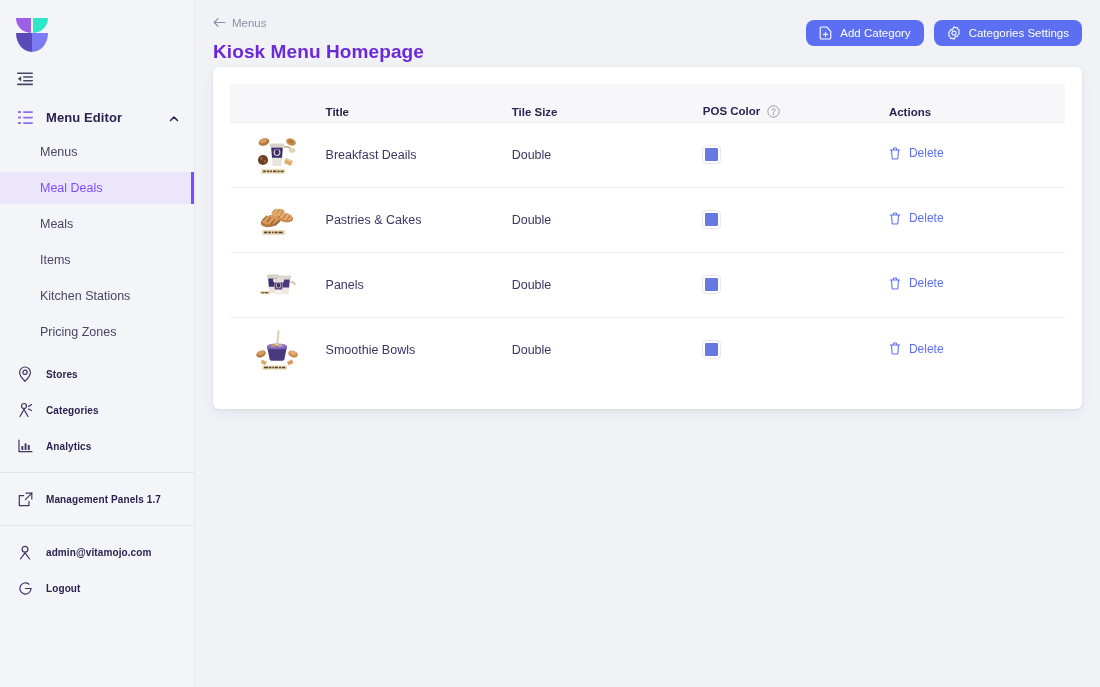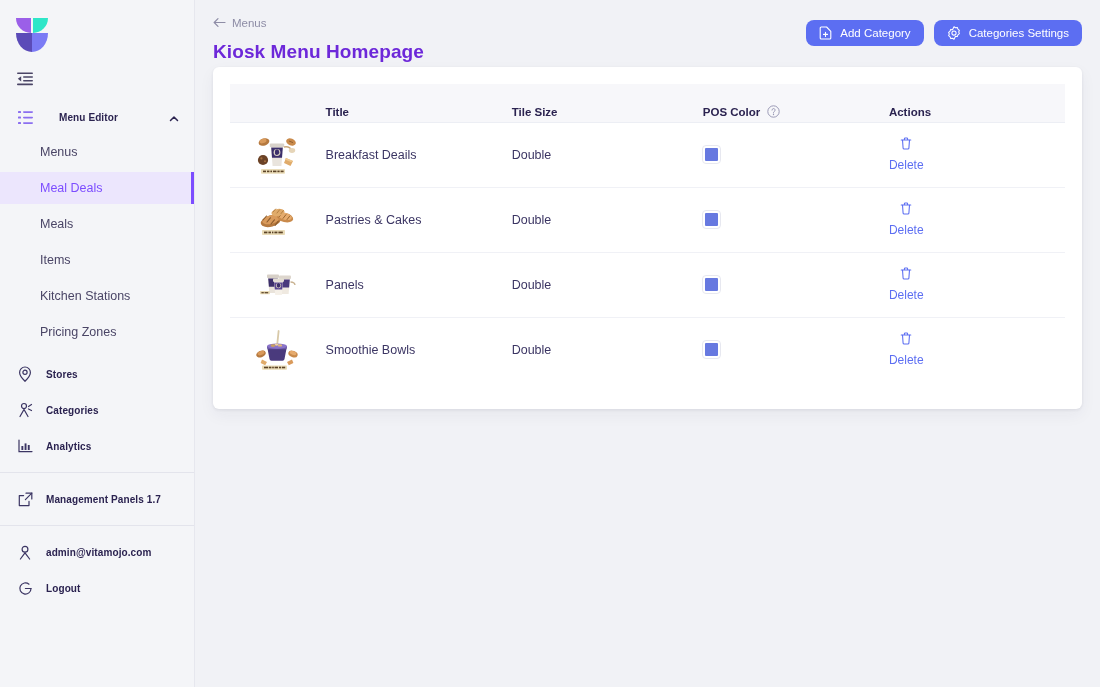--- a/index.html
+++ b/index.html
@@ -31,22 +31,22 @@
 
   .nav { margin-top: 12px; }
 
   .nav-group-head {
     display: flex; align-items: center;
     height: 30px; padding: 0 14px 0 16px;
     cursor: pointer;
   }
   .nav-ico { width: 18px; min-width: 18px; height: 18px; display:flex; align-items:center; justify-content:center; }
   .nav-group-head .label {
-    font-size: 10px; font-weight: 700; color: #2b2350;
-    margin-left: 25px; flex: 1;
+    font-size: 13px; font-weight: 700; color: #2b2350;
+    margin-left: 12px; flex: 1;
     letter-spacing: .1px;
   }
   .chev { width: 12px; height: 12px; }
 
   .subitem {
     display: flex; align-items: center;
     height: 32px; padding-left: 40px;
     font-size: 12.5px; color: #4a4566;
     cursor: pointer; position: relative;
     margin-top: 4px;
@@ -121,21 +121,21 @@
     height: 38px;
     padding: 0;
     vertical-align: middle;
     border-bottom: 1px solid #eceef4;
   }
   th.c-thumb { width: 95px; }
   th.c-title { width: 185px; }
   th.c-size  { width: 190px; }
   th.c-color { width: 185px; }
   th.c-act   { width: 175px; }
-  .th-inner { display: flex; align-items: flex-end; gap: 7px; margin-top: 18px; }
+  .th-inner { display: flex; align-items: flex-start; gap: 7px; margin-top: 18px; }
 
   .table tbody td {
     height: 65px; padding: 0;
     border-bottom: 1px solid #f0f1f6;
     vertical-align: middle;
     font-size: 12.5px; color: #3b3563;
   }
   .table tbody tr:last-child td { border-bottom: none; }
 
   .thumb {
@@ -151,21 +151,20 @@
     outline: 1px solid #e7e8f0;
     background: #6779e0;
     cursor: pointer;
   }
   .delete-btn {
     display: inline-flex; align-items: center; gap: 8px;
     color: #5c6ef2; font-size: 12px; cursor: pointer;
     background: none; border: none;
     font-family: "Liberation Sans", sans-serif;
     padding: 0;
-    flex-direction: column;
   }
 </style>
 </head>
 <body>
 
 <div class="app">
 
   <aside class="sidebar">
 
     <div class="logo-wrap">

